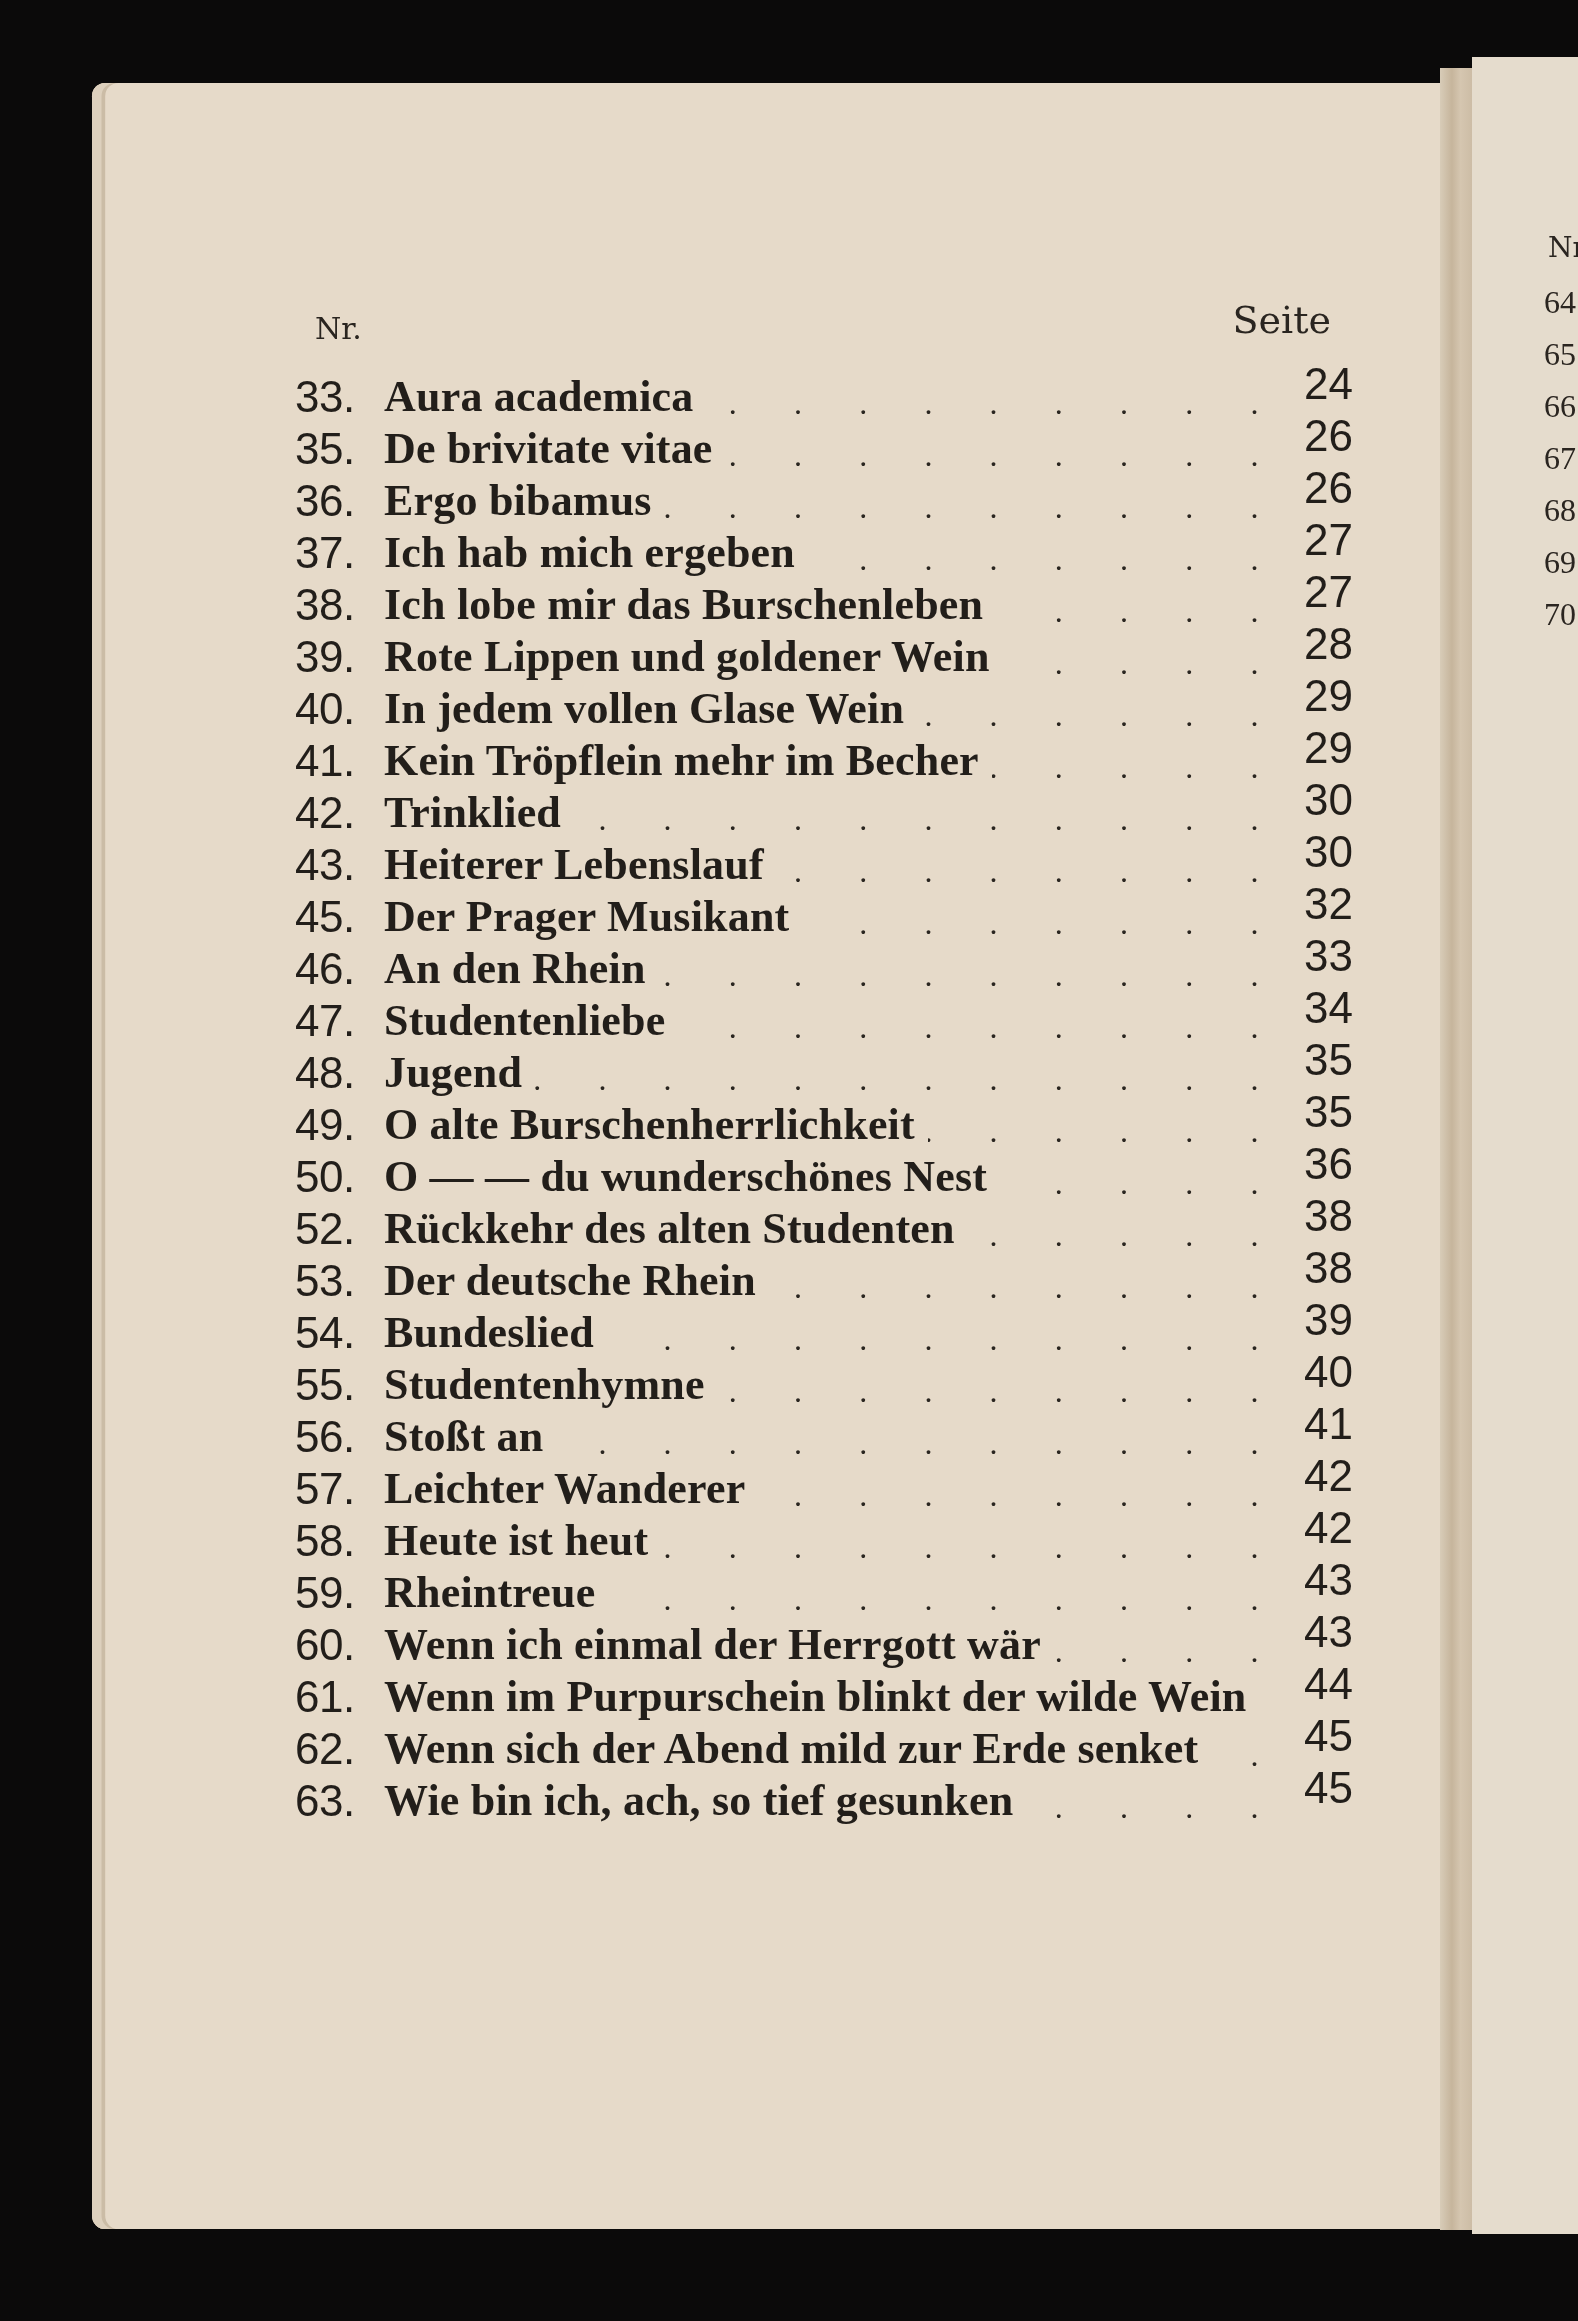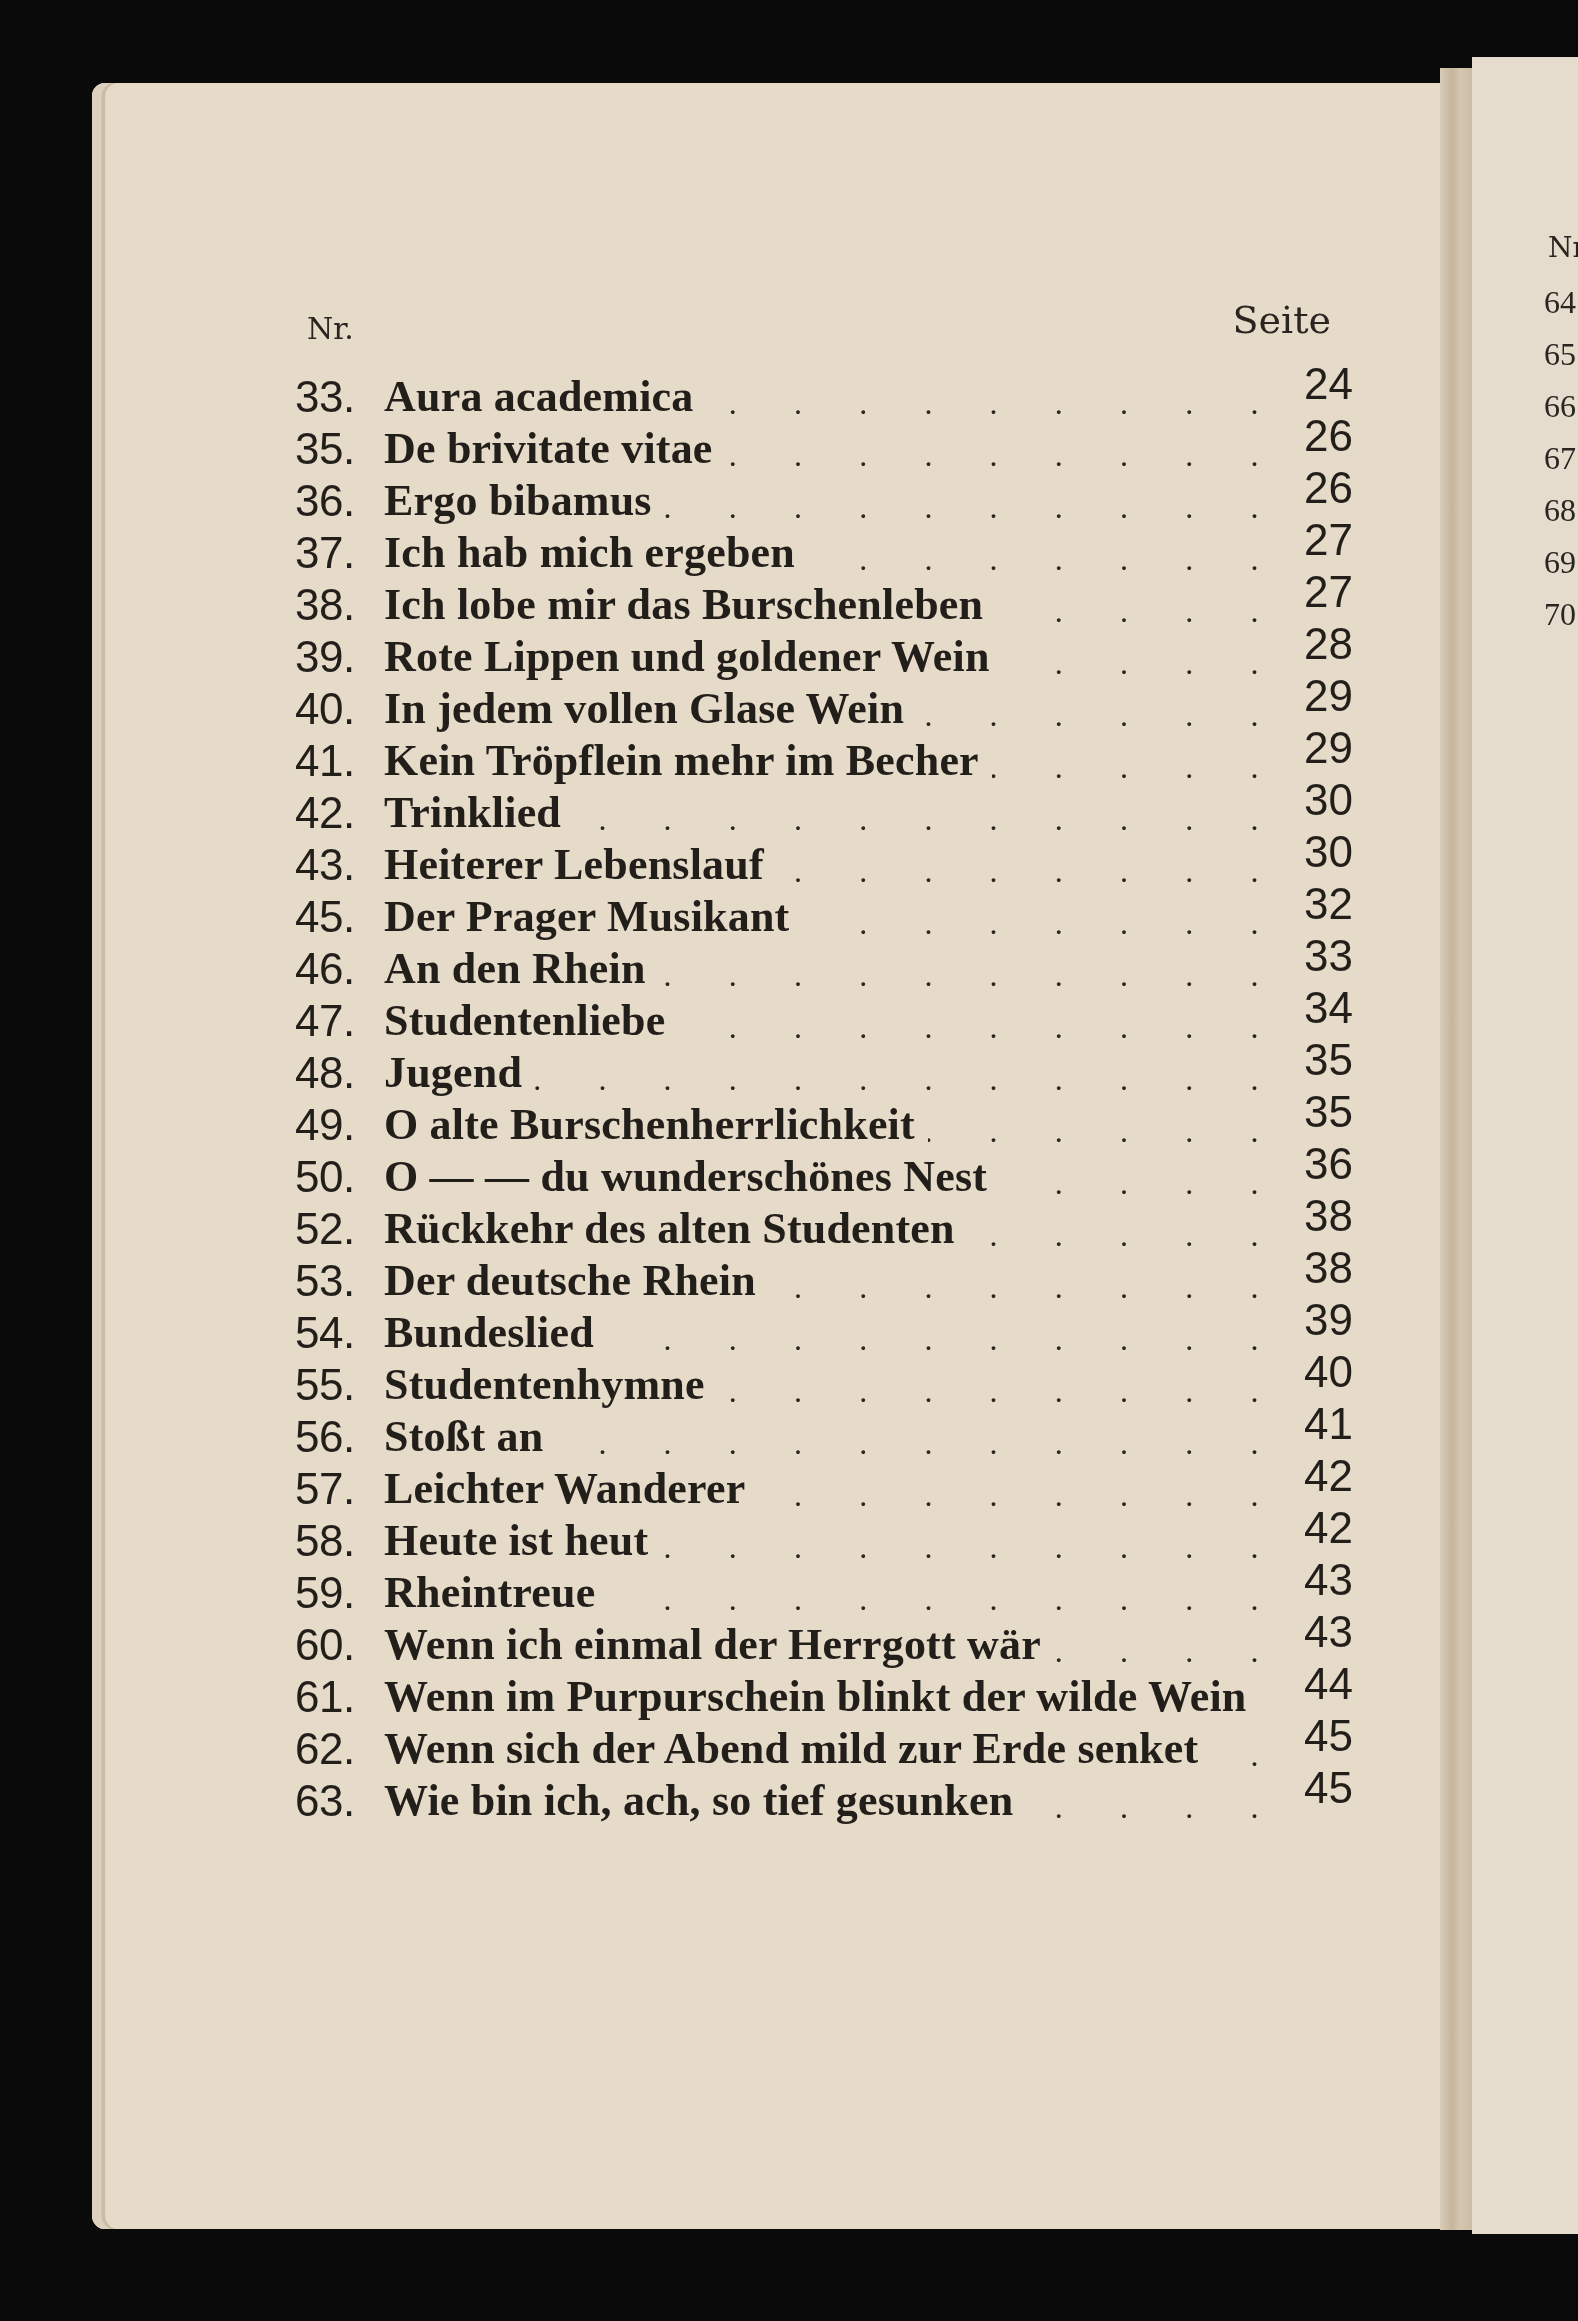--- a/index.html
+++ b/index.html
@@ -19,21 +19,21 @@
     background:linear-gradient(90deg,#d8ccb8 0%, #c6b59c 35%, #d5c6b0 60%, #cbbba4 100%);
   }
   .page-right {
     position:absolute; left:1472px; top:57px; width:107px; height:2177px;
     background:#e5dccd;
   }
   .header-row {
     position:absolute; left:299px; top:298px; width:1032px; height:47px;
   }
   .nr-label {
-    position:absolute; left:8px; top:13.2px; font-size:30px; color:#2a2520;
+    position:absolute; left:16px; top:13.2px; font-size:30px; color:#2a2520;
     font-family:"DejaVu Serif", serif;
   }
   .seite-label {
     position:absolute; right:0; top:0; font-size:38px; color:#2a2520;
     font-family:"DejaVu Serif", serif;
   }
   .toc {
     position:absolute; left:295px; top:367px; width:1062px;
   }
   .toc-row {

